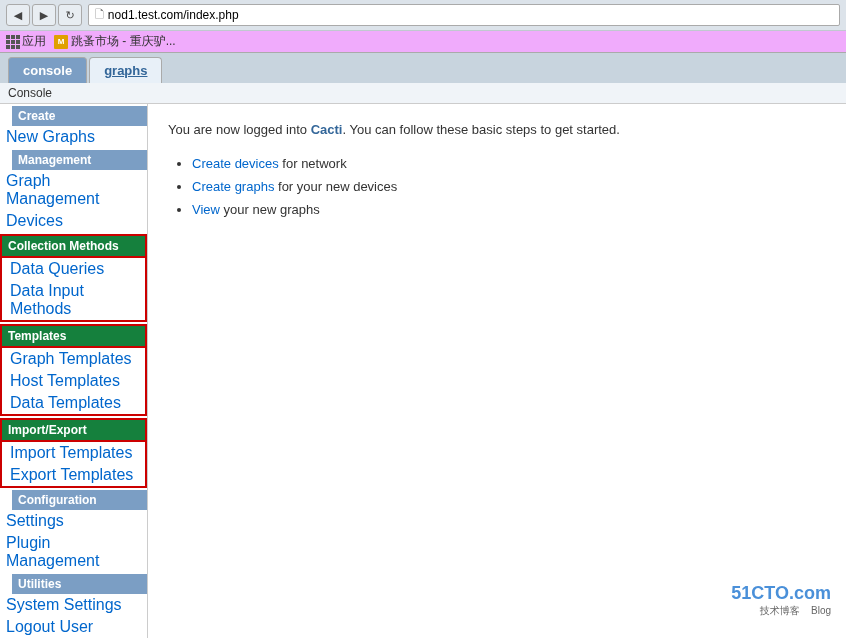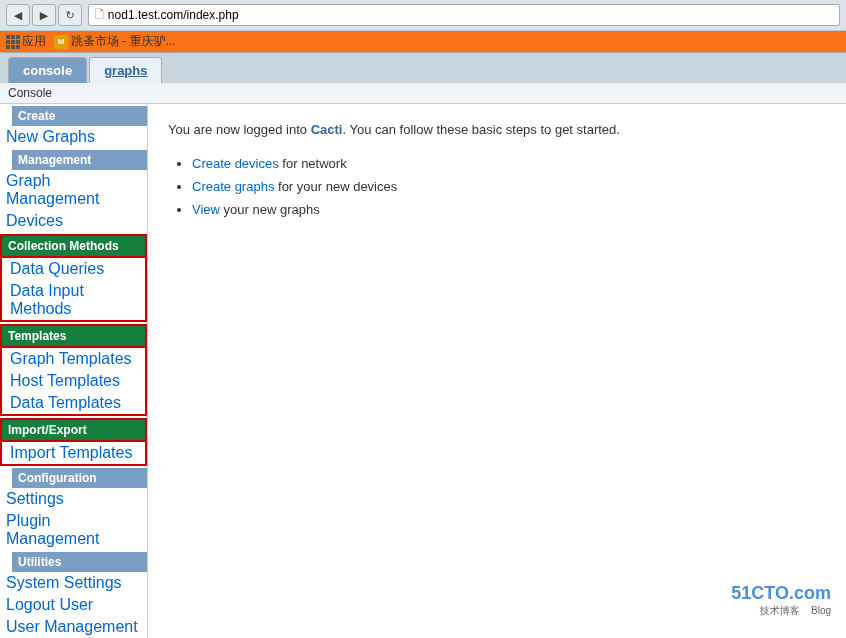--- a/index.html
+++ b/index.html
@@ -61,21 +61,21 @@
       font-size: 12px;
       color: #000;
     }
 
     
     .bookmarks-bar {
       display: flex;
       align-items: center;
       padding: 2px 6px;
       gap: 8px;
-      background: #f97316;
+      background: #f0abfc;
       border-top: 1px solid #c0c8d0;
       font-size: 12px;
     }
     .bookmark-apps {
       display: flex;
       align-items: center;
       gap: 2px;
       color: #333;
     }
     .apps-icon {
@@ -344,20 +344,23 @@
         <span>Data Templates</span>
       </a>
     </div>
 
     <div class="sidebar-section-header-outlined">
       <span>Import/Export</span>
     </div>
     <div class="sidebar-section-outlined">
       <a class="sidebar-link" href="#">
         <span>Import Templates</span>
+      </a>
+      <a class="sidebar-link" href="#">
+        <span>Export Templates</span>
       </a>
     </div>
 
     <div class="sidebar-section-header">
       <span>Configuration</span>
     </div>
     <a class="sidebar-link" href="#">
       <span>Settings</span>
     </a>
     <a class="sidebar-link" href="#">

